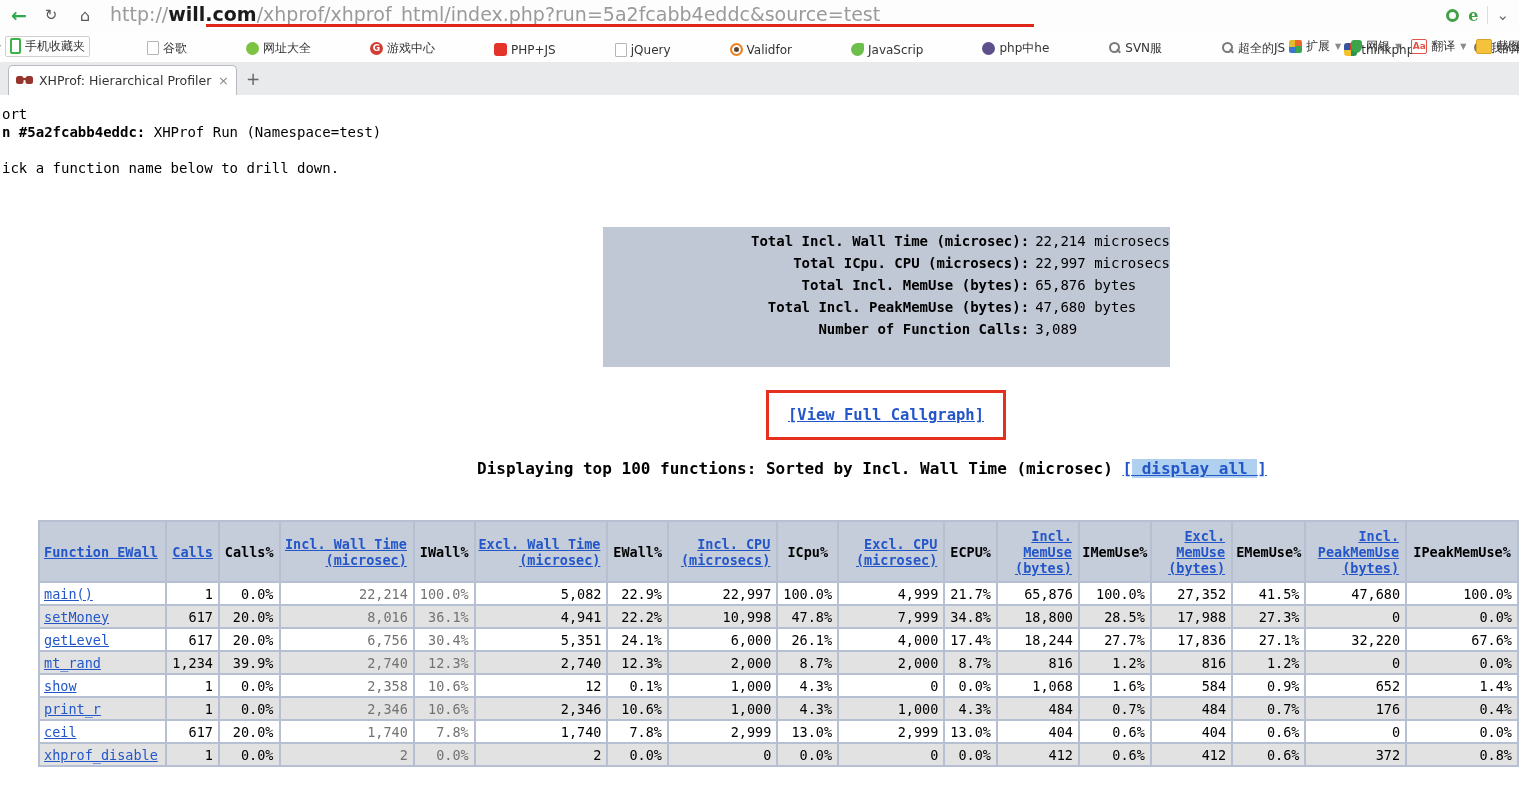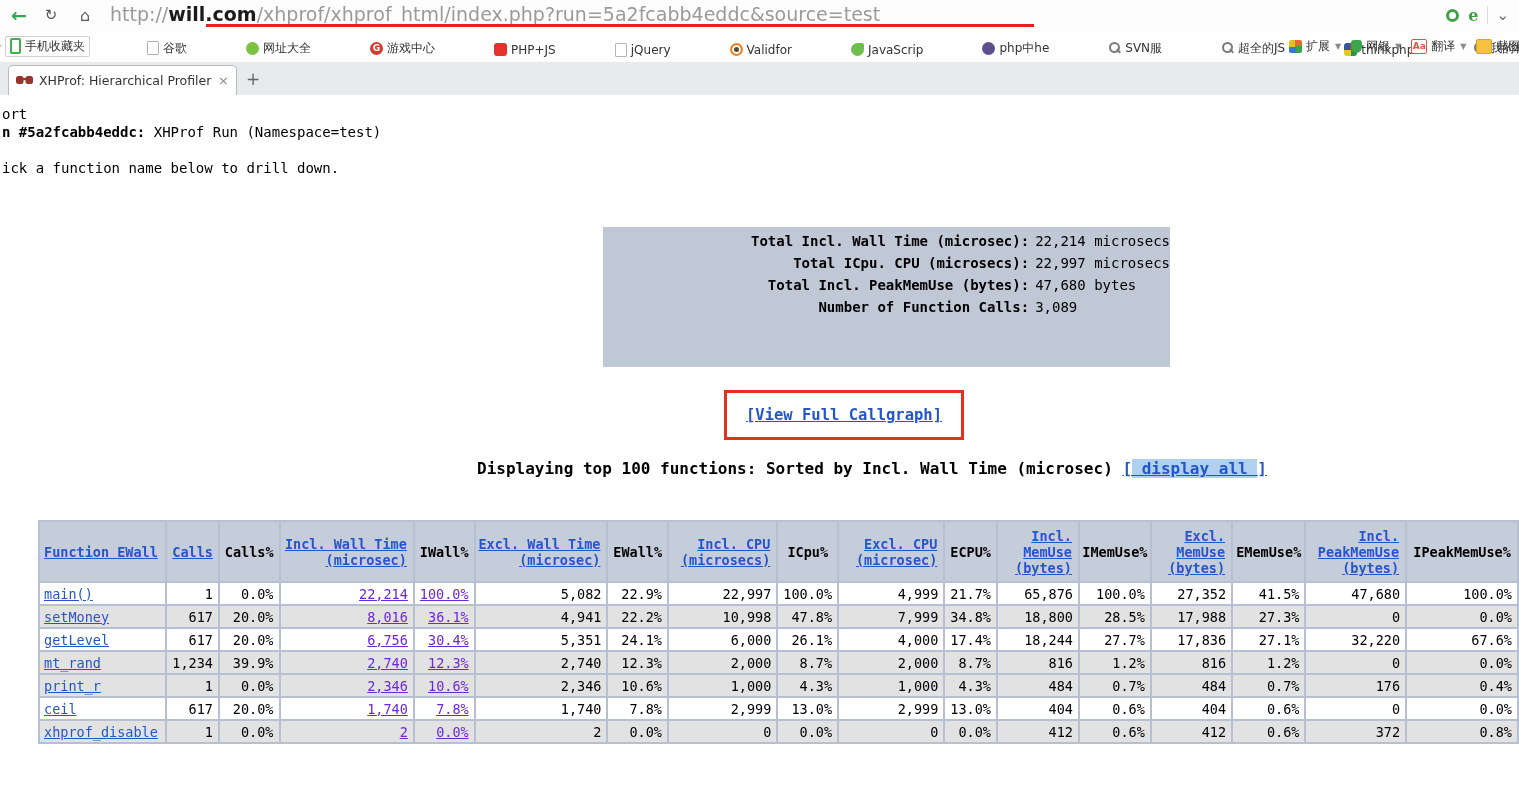--- a/index.html
+++ b/index.html
@@ -83,39 +83,39 @@
   .b{font-weight:bold;}
 
   #summary{position:absolute;left:603px;top:132px;width:567px;height:140px;background:#c0c7d5;}
   #summary table{border-collapse:collapse;margin-top:3px;width:100%;
                  font:14px "DejaVu Sans Mono",monospace;}
   #summary td{height:22px;padding:0;white-space:pre;}
   #summary .lab{width:442px;text-align:right;font-weight:bold;}
   #summary .val{text-align:left;padding-left:6px;}
   #summary .ttl{text-align:center;font-weight:bold;height:23px;}
 
-  #callgraph-box{position:absolute;left:724px;top:295px;width:234px;height:44px;
+  #callgraph-box{position:absolute;left:766px;top:295px;width:234px;height:44px;
                  border:3px solid #e5301f;display:flex;align-items:center;justify-content:center;}
   a.lk{color:#2356c8;text-decoration:underline;}
   #callgraph-link{font:bold 15.5px "DejaVu Sans Mono",monospace;}
 
   #displaying{position:absolute;left:477px;top:364px;font:bold 16px "DejaVu Sans Mono",monospace;
               white-space:pre;}
   #display-all{font:bold 16px "DejaVu Sans Mono",monospace;}
   #display-all .hl{background:#b0d0f0;}
 
   
   #ftable{position:absolute;left:38px;top:425px;border-spacing:2px;border-collapse:separate;
           background:#b6c0d2;table-layout:fixed;font:13.5px "DejaVu Sans Mono",monospace;}
   #ftable th{background:#c6cdda;font-weight:bold;height:59px;padding:0 2px;vertical-align:middle;
              line-height:16px;white-space:nowrap;overflow:hidden;}
   #ftable td{background:#fff;height:21px;padding:0 5px;white-space:nowrap;overflow:hidden;}
   #ftable tr.alt td{background:#e2e2e2;}
   #ftable td.num{text-align:right;}
-  #ftable td.blue, #ftable td.blue a{color:#6d28d9;text-decoration:underline;}
+  #ftable td.blue, #ftable td.blue a{color:#737373;}
   #ftable th.hl-left{text-align:left;padding-left:4px;}
   #ftable th.hr{text-align:right;padding-right:6px;}
   #ftable td.fname{padding-left:4px;}
   #ftable a{font-weight:normal;}
   #ftable th a{font-weight:bold;}
 </style>
 </head>
 <body>
 
 <div id="screen">
@@ -252,20 +252,24 @@
     <div id="summary">
       <table>
         <tbody id="summary-body">
         <tr>
               <td class="lab">Total Incl. Wall Time (microsec):</td>
               <td class="val">22,214 microsecs</td>
             </tr>
             <tr>
               <td class="lab">Total ICpu. CPU (microsecs):</td>
               <td class="val">22,997 microsecs</td>
+            </tr>
+            <tr>
+              <td class="lab">Total Incl. MemUse (bytes):</td>
+              <td class="val">65,876 bytes</td>
             </tr>
             <tr>
               <td class="lab">Total Incl. PeakMemUse (bytes):</td>
               <td class="val">47,680 bytes</td>
             </tr>
             <tr>
               <td class="lab">Number of Function Calls:</td>
               <td class="val">3,089</td>
             </tr>
           </tbody>
@@ -389,20 +393,39 @@
             <td class="num">8.7%</td>
             <td class="num">2,000</td>
             <td class="num">8.7%</td>
             <td class="num">816</td>
             <td class="num">1.2%</td>
             <td class="num">816</td>
             <td class="num">1.2%</td>
             <td class="num">0</td>
             <td class="num">0.0%</td>
           </tr>
+          <tr>
+            <td class="fname"><a class="lk" href="#">show</a></td>
+            <td class="num">1</td>
+            <td class="num">0.0%</td>
+            <td class="num blue">2,358</td>
+            <td class="num blue">10.6%</td>
+            <td class="num">12</td>
+            <td class="num">0.1%</td>
+            <td class="num">1,000</td>
+            <td class="num">4.3%</td>
+            <td class="num">0</td>
+            <td class="num">0.0%</td>
+            <td class="num">1,068</td>
+            <td class="num">1.6%</td>
+            <td class="num">584</td>
+            <td class="num">0.9%</td>
+            <td class="num">652</td>
+            <td class="num">1.4%</td>
+          </tr>
           <tr class="alt">
             <td class="fname"><a class="lk" href="#">print_r</a></td>
             <td class="num">1</td>
             <td class="num">0.0%</td>
             <td class="num blue">2,346</td>
             <td class="num blue">10.6%</td>
             <td class="num">2,346</td>
             <td class="num">10.6%</td>
             <td class="num">1,000</td>
             <td class="num">4.3%</td>

